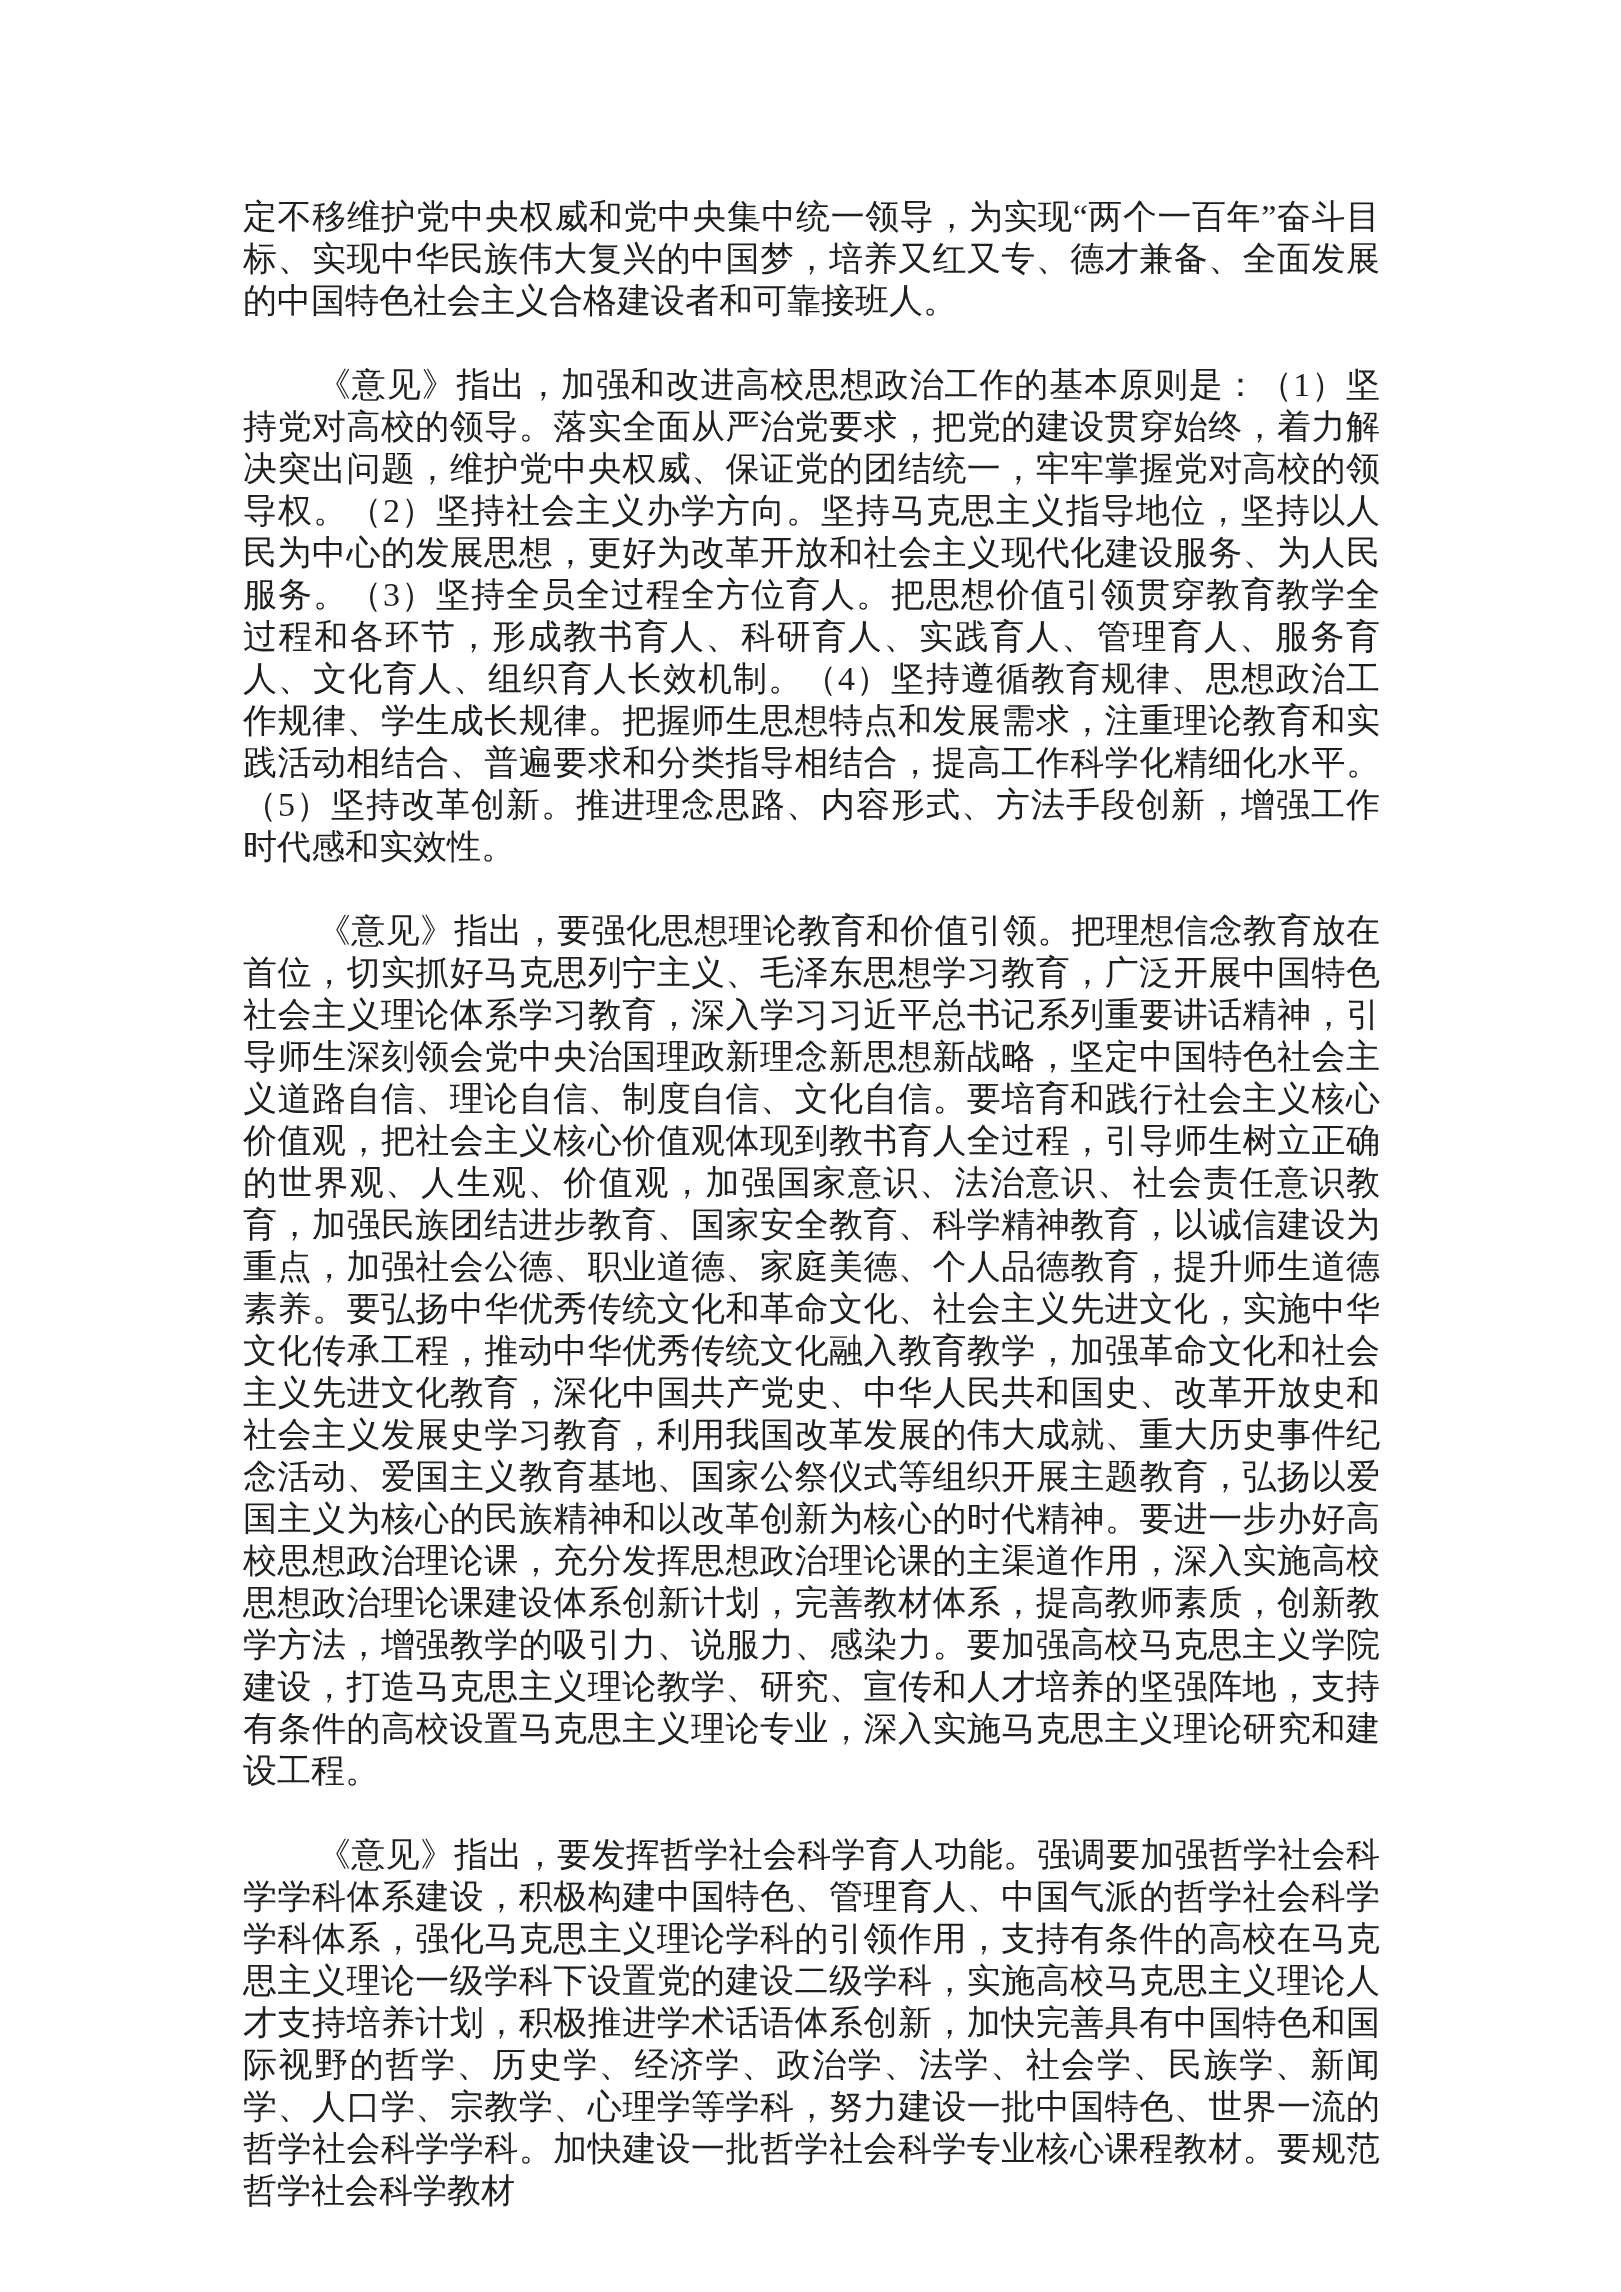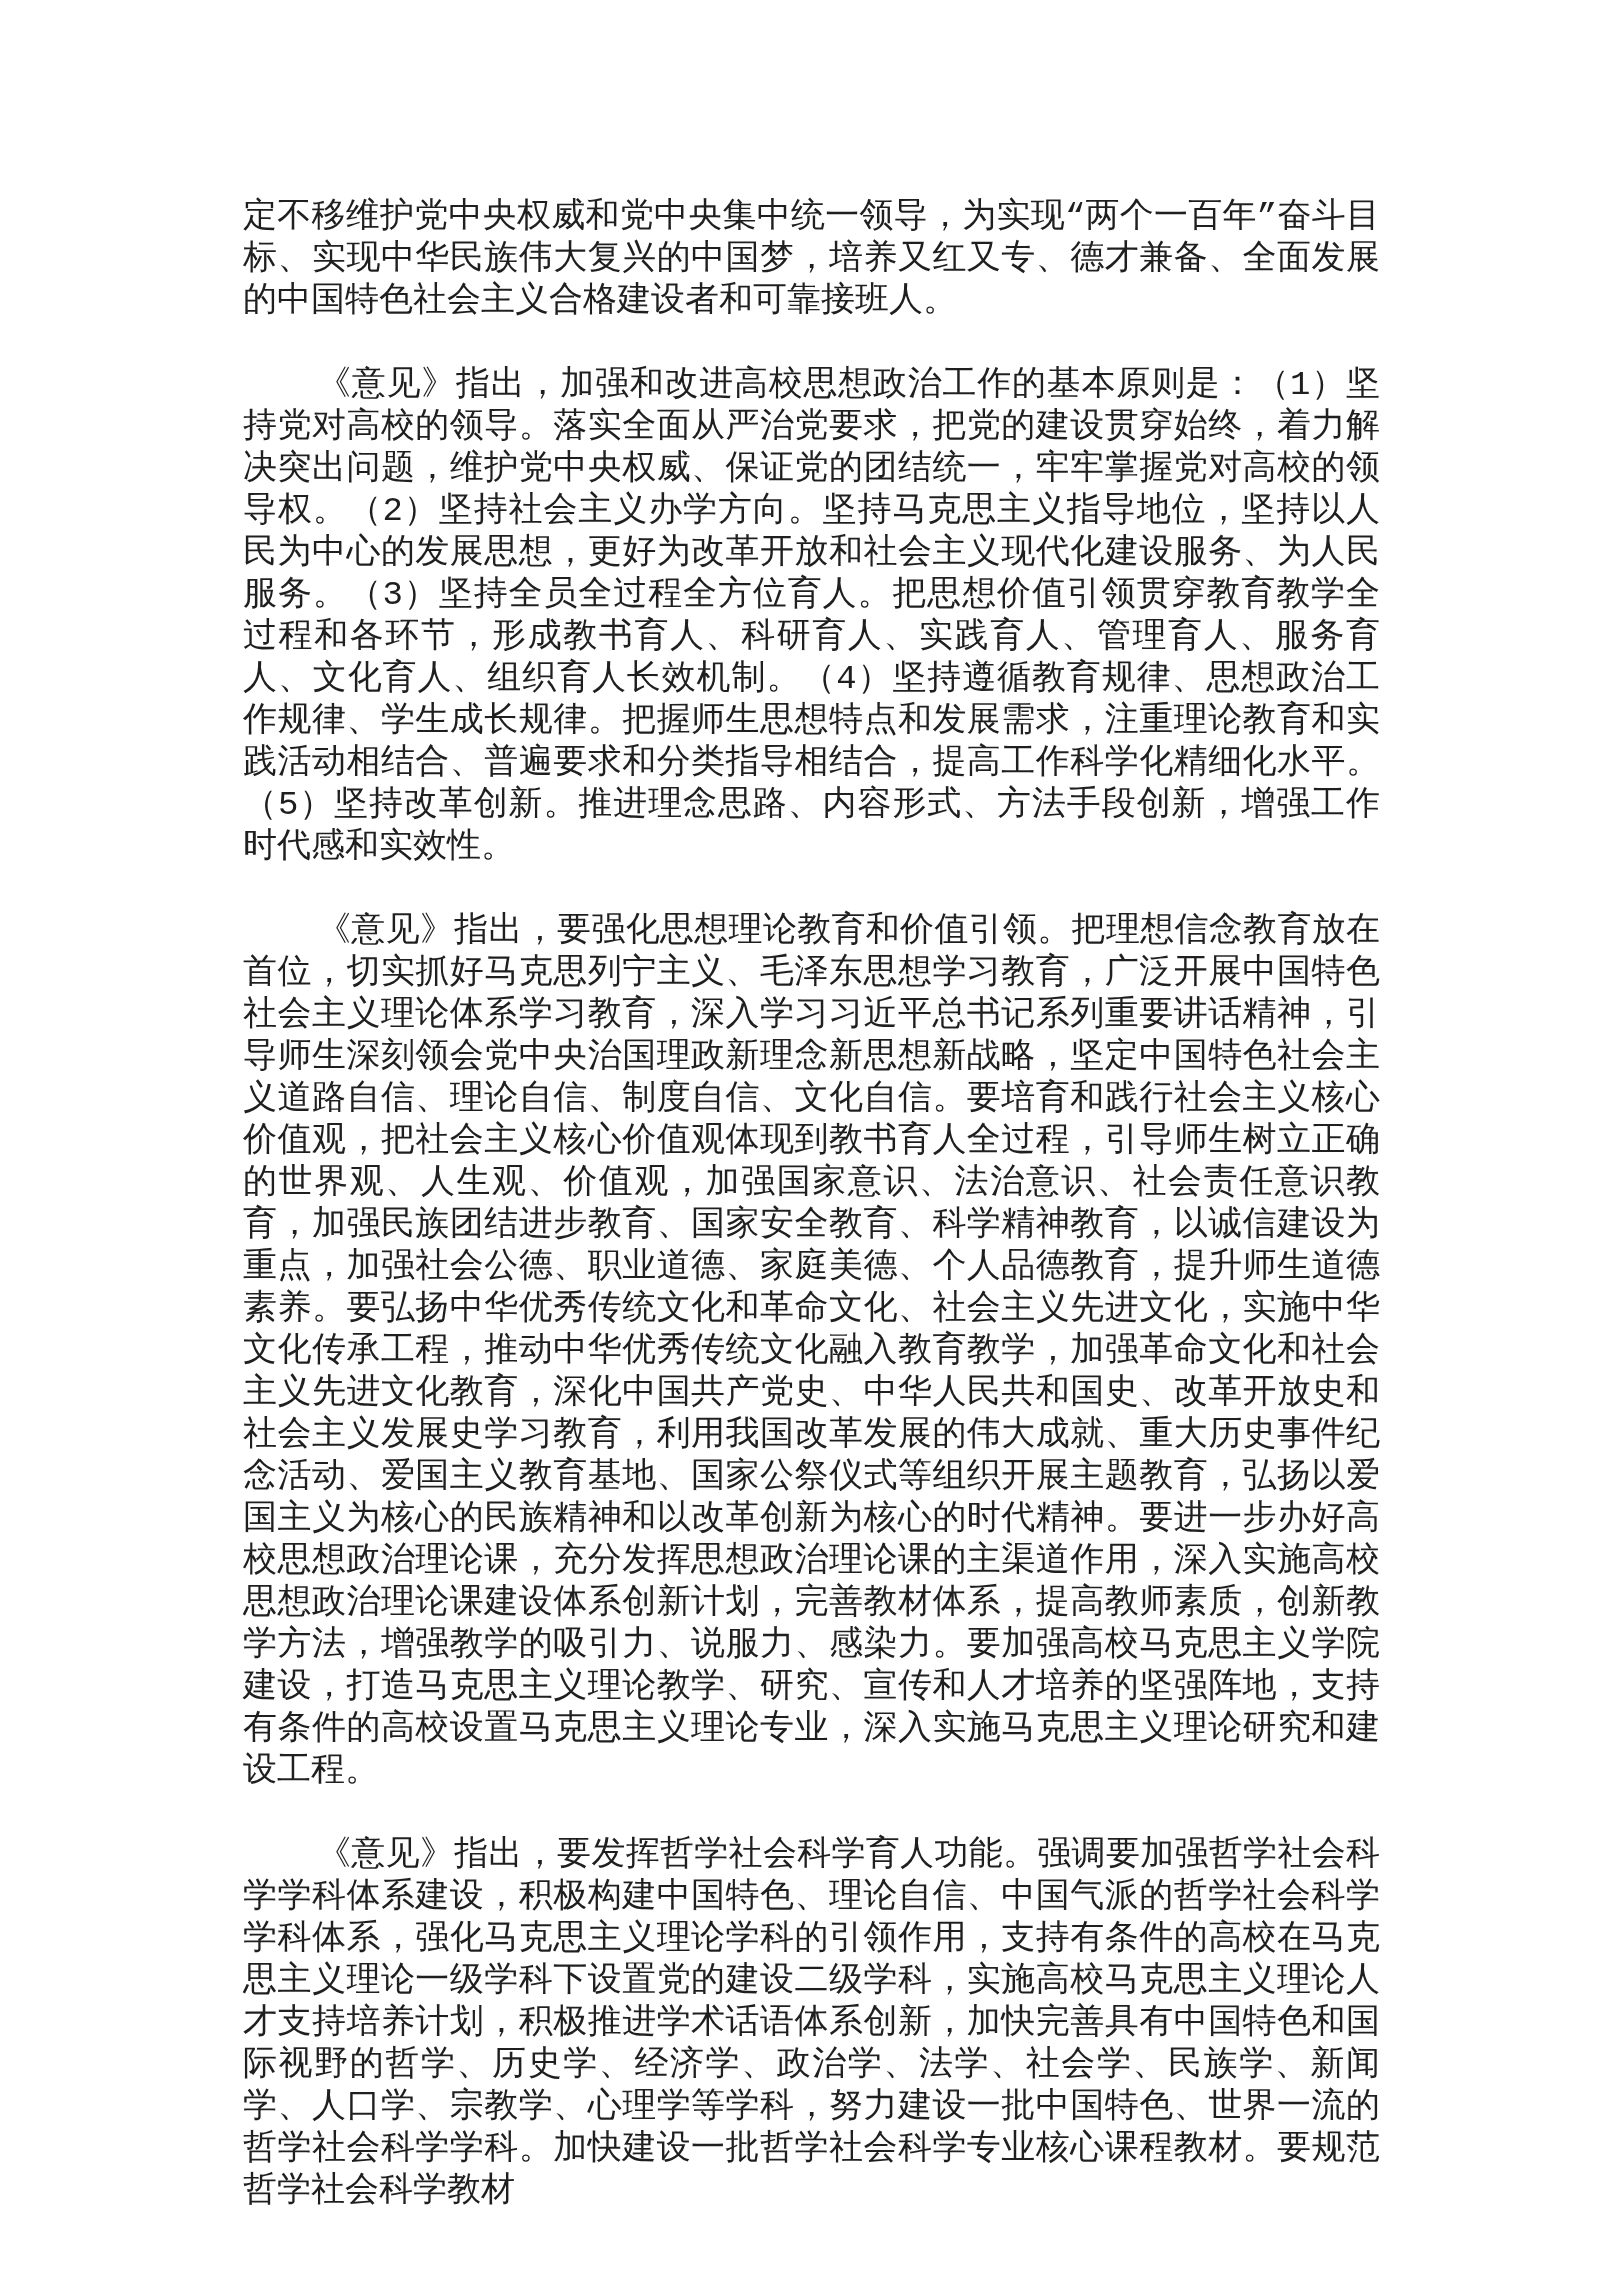--- a/index.html
+++ b/index.html
@@ -6,21 +6,21 @@
     margin: 0;
     padding: 0;
     background: #ffffff;
   }
   .page {
     position: relative;
     width: 1383px;
     height: 2293px;
     background: #ffffff;
     overflow: hidden;
-    font-family: Liberation Mono, monospace;
+    font-family: Liberation Serif, serif;
   }
   .content {
     position: absolute;
     left: 243px;
     top: 196px;
     width: 1137px;
     color: #1f1f1f;
     font-size: 34px;
     line-height: 42px;
     text-align: justify;
@@ -38,16 +38,16 @@
   }
 </style>
 </head>
 <body>
 
 <div class="page">
   <div class="content">
     <p class="continuation">定不移维护党中央权威和党中央集中统一领导，为实现“两个一百年”奋斗目标、实现中华民族伟大复兴的中国梦，培养又红又专、德才兼备、全面发展的中国特色社会主义合格建设者和可靠接班人。</p>
     <p>《意见》指出，加强和改进高校思想政治工作的基本原则是：（1）坚持党对高校的领导。落实全面从严治党要求，把党的建设贯穿始终，着力解决突出问题，维护党中央权威、保证党的团结统一，牢牢掌握党对高校的领导权。（2）坚持社会主义办学方向。坚持马克思主义指导地位，坚持以人民为中心的发展思想，更好为改革开放和社会主义现代化建设服务、为人民服务。（3）坚持全员全过程全方位育人。把思想价值引领贯穿教育教学全过程和各环节，形成教书育人、科研育人、实践育人、管理育人、服务育人、文化育人、组织育人长效机制。（4）坚持遵循教育规律、思想政治工作规律、学生成长规律。把握师生思想特点和发展需求，注重理论教育和实践活动相结合、普遍要求和分类指导相结合，提高工作科学化精细化水平。（5）坚持改革创新。推进理念思路、内容形式、方法手段创新，增强工作时代感和实效性。</p>
     <p>《意见》指出，要强化思想理论教育和价值引领。把理想信念教育放在首位，切实抓好马克思列宁主义、毛泽东思想学习教育，广泛开展中国特色社会主义理论体系学习教育，深入学习习近平总书记系列重要讲话精神，引导师生深刻领会党中央治国理政新理念新思想新战略，坚定中国特色社会主义道路自信、理论自信、制度自信、文化自信。要培育和践行社会主义核心价值观，把社会主义核心价值观体现到教书育人全过程，引导师生树立正确的世界观、人生观、价值观，加强国家意识、法治意识、社会责任意识教育，加强民族团结进步教育、国家安全教育、科学精神教育，以诚信建设为重点，加强社会公德、职业道德、家庭美德、个人品德教育，提升师生道德素养。要弘扬中华优秀传统文化和革命文化、社会主义先进文化，实施中华文化传承工程，推动中华优秀传统文化融入教育教学，加强革命文化和社会主义先进文化教育，深化中国共产党史、中华人民共和国史、改革开放史和社会主义发展史学习教育，利用我国改革发展的伟大成就、重大历史事件纪念活动、爱国主义教育基地、国家公祭仪式等组织开展主题教育，弘扬以爱国主义为核心的民族精神和以改革创新为核心的时代精神。要进一步办好高校思想政治理论课，充分发挥思想政治理论课的主渠道作用，深入实施高校思想政治理论课建设体系创新计划，完善教材体系，提高教师素质，创新教学方法，增强教学的吸引力、说服力、感染力。要加强高校马克思主义学院建设，打造马克思主义理论教学、研究、宣传和人才培养的坚强阵地，支持有条件的高校设置马克思主义理论专业，深入实施马克思主义理论研究和建设工程。</p>
-    <p>《意见》指出，要发挥哲学社会科学育人功能。强调要加强哲学社会科学学科体系建设，积极构建中国特色、理论自信、中国气派的哲学社会科学学科体系，强化马克思主义理论学科的引领作用，支持有条件的高校在马克思主义理论一级学科下设置党的建设二级学科，实施高校马克思主义理论人才支持培养计划，积极推进学术话语体系创新，加快完善具有中国特色和国际视野的哲学、历史学、经济学、政治学、法学、社会学、民族学、新闻学、人口学、宗教学、心理学等学科，努力建设一批中国特色、世界一流的哲学社会科学学科。加快建设一批哲学社会科学专业核心课程教材。要规范哲学社会科学教材</p>
+    <p>《意见》指出，要发挥哲学社会科学育人功能。强调要加强哲学社会科学学科体系建设，积极构建中国特色、管理育人、中国气派的哲学社会科学学科体系，强化马克思主义理论学科的引领作用，支持有条件的高校在马克思主义理论一级学科下设置党的建设二级学科，实施高校马克思主义理论人才支持培养计划，积极推进学术话语体系创新，加快完善具有中国特色和国际视野的哲学、历史学、经济学、政治学、法学、社会学、民族学、新闻学、人口学、宗教学、心理学等学科，努力建设一批中国特色、世界一流的哲学社会科学学科。加快建设一批哲学社会科学专业核心课程教材。要规范哲学社会科学教材</p>
   </div>
 </div>
 
 
 </body></html>

